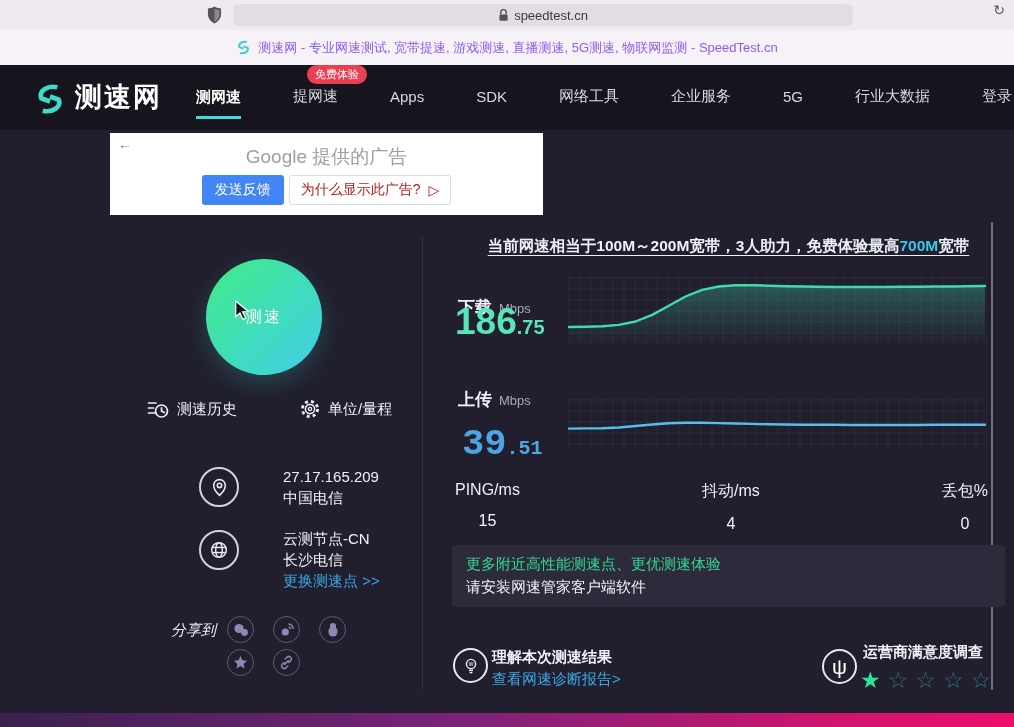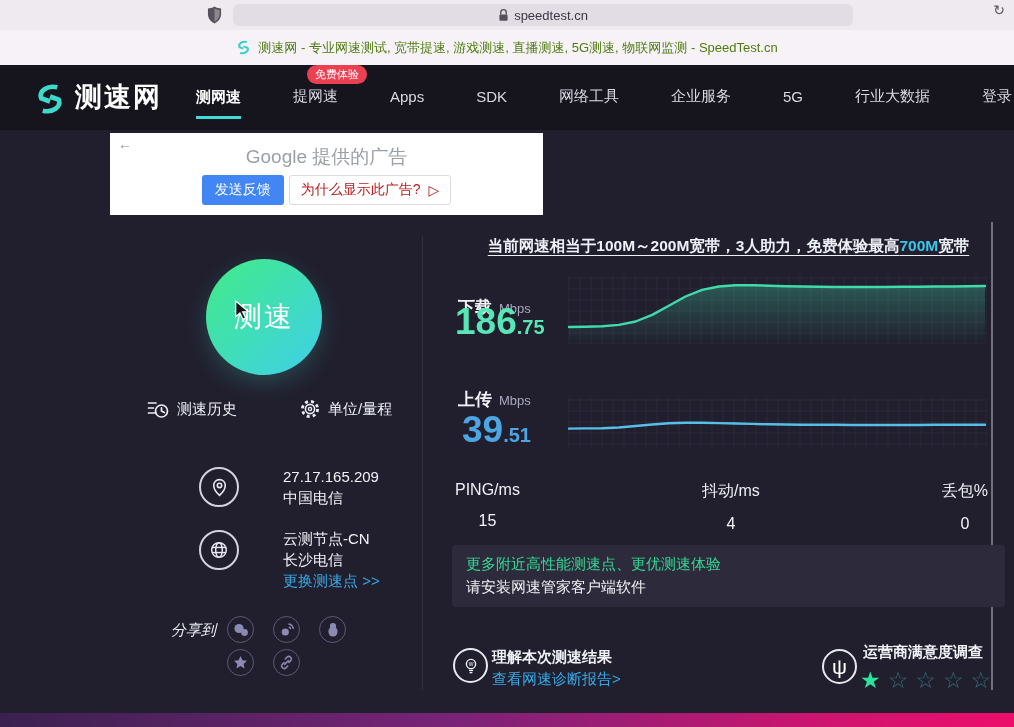--- a/index.html
+++ b/index.html
@@ -6,21 +6,21 @@
   body { background:#000; font-family:"Liberation Sans", sans-serif; }
   .screen { position:relative; width:1014px; height:727px; overflow:hidden; background:#211f2e; }
 
   
   .chrome-top { position:absolute; left:0; top:0; width:1014px; height:30px; background:#efeaf0; }
   .shield { position:absolute; left:207px; top:6px; }
   .url-bar { position:absolute; left:233px; top:4px; width:620px; height:22px; background:#e2dde4; border-radius:6px;
              display:flex; align-items:center; justify-content:center; gap:5px; color:#3c3745; font-size:13px; }
   .reload { position:absolute; right:9px; top:2px; color:#5a5560; font-size:14px; }
   .tab-strip { position:absolute; left:0; top:30px; width:1014px; height:35px; background:#f7f2f7;
-               display:flex; align-items:center; justify-content:center; gap:7px; color:#4d7c0f; font-size:13px; }
+               display:flex; align-items:center; justify-content:center; gap:7px; color:#8b5cf6; font-size:13px; }
 
   
   .navbar { position:absolute; left:0; top:65px; width:1014px; height:65px; background:#16151e; }
   .brand { position:absolute; left:34px; top:14px; display:flex; align-items:flex-end; gap:9px; }
   .brand-text { color:#fff; font-size:27px; font-weight:700; letter-spacing:2px; }
   .nav-list { position:absolute; left:196px; right:2px; top:0; height:65px; display:flex; align-items:center; justify-content:space-between; }
   .nav-item { position:relative; color:#d9d9e4; font-size:15px; cursor:pointer; padding-bottom:2px; }
   .nav-item.active { color:#fff; font-weight:700; border-bottom:3px solid #3fd9d9; padding-bottom:9px; margin-bottom:-12px; }
   .nav-badge { position:absolute; left:14px; top:-22px; background:#ea4052; color:#fff; font-size:11px; font-weight:400;
                padding:2px 8px; border-radius:10px; white-space:nowrap; }
@@ -35,21 +35,21 @@
             display:flex; align-items:center; gap:8px; }
 
   
   .v-divider { position:absolute; left:422px; top:236px; width:1px; height:454px; background:rgba(255,255,255,0.08); }
   .scroll-line { position:absolute; left:991px; top:222px; width:2px; height:468px; background:rgba(210,210,228,0.45); }
 
   
   .test-circle { position:absolute; left:206px; top:259px; width:116px; height:116px; border-radius:50%;
                  background:linear-gradient(135deg,#41e98e 8%,#3fd3de 88%);
                  box-shadow:0 8px 22px rgba(62,215,190,0.22);
-                 display:flex; align-items:center; justify-content:center; color:#fff; font-size:28px; letter-spacing:2px; cursor:pointer; }
+                 display:flex; align-items:center; justify-content:center; color:#fff; font-size:16px; letter-spacing:2px; cursor:pointer; }
   .cursor-arrow { position:absolute; left:234px; top:300px; }
   .tool-row-item { position:absolute; display:flex; align-items:center; gap:8px; color:#eceff5; font-size:15px; cursor:pointer; }
   .info-circle { position:absolute; width:40px; height:40px; border:2px solid #d3d3df; border-radius:50%;
                  display:flex; align-items:center; justify-content:center; }
   .info-text { position:absolute; color:#f0f0f6; font-size:15px; line-height:21px; }
   .link-cyan { color:#39a9e6; }
   .share-label { position:absolute; left:171px; top:621px; color:#eceff5; font-size:15px;font-style:italic; }
   .share-icon { position:absolute; width:27px; height:27px; border:1px solid rgba(150,146,190,0.5); border-radius:50%;
                 display:flex; align-items:center; justify-content:center; cursor:pointer; }
 
@@ -317,21 +317,21 @@
         </linearGradient>
       </defs>
       <path d="M2.0,51.0 L18.6,50.8 L35.3,50.3 L51.9,48.9 L68.6,45.5 L85.2,38.9 L101.8,29.7 L118.5,20.5 L135.1,13.9 L151.8,10.5 L168.4,9.2 L185.0,9.2 L201.7,9.7 L218.3,10.2 L235.0,10.5 L251.6,10.7 L268.2,11.0 L284.9,11.0 L301.5,11.0 L318.2,11.0 L334.8,10.7 L351.4,10.7 L368.1,10.5 L384.7,10.5 L401.4,10.2 L418.0,10.0 L418.0,68 L2.0,68 Z" fill="url(#g-download)"></path>
       <path d="M2.0,51.0 L18.6,50.8 L35.3,50.3 L51.9,48.9 L68.6,45.5 L85.2,38.9 L101.8,29.7 L118.5,20.5 L135.1,13.9 L151.8,10.5 L168.4,9.2 L185.0,9.2 L201.7,9.7 L218.3,10.2 L235.0,10.5 L251.6,10.7 L268.2,11.0 L284.9,11.0 L301.5,11.0 L318.2,11.0 L334.8,10.7 L351.4,10.7 L368.1,10.5 L384.7,10.5 L401.4,10.2 L418.0,10.0" fill="none" stroke="#3fdcab" stroke-width="2.4" stroke-linejoin="round" stroke-linecap="round"></path>
     </svg>
 
   <div class="metric-label" style="left:458px; top:388px;">
     <span class="zh">上传</span>
     <span class="en">Mbps</span>
   </div>
-  <div class="metric-value ul-color" style="left:462px; top:409px;">
+  <div class="metric-value ul-color" style="left:462px; top:423px;font-family:Liberation Mono, monospace;">
     <span class="int">39</span>
     <span class="dec">.51</span>
   </div>
   <svg class="chart" id="chart-upload" style="top:398px;" width="420" height="50">
       <g>
         <line x1="2" y1="0" x2="2" y2="50" stroke="rgba(135,130,180,0.10)"></line>
         <line x1="13" y1="0" x2="13" y2="50" stroke="rgba(135,130,180,0.10)"></line>
         <line x1="24" y1="0" x2="24" y2="50" stroke="rgba(135,130,180,0.10)"></line>
         <line x1="35" y1="0" x2="35" y2="50" stroke="rgba(135,130,180,0.10)"></line>
         <line x1="46" y1="0" x2="46" y2="50" stroke="rgba(135,130,180,0.10)"></line>

